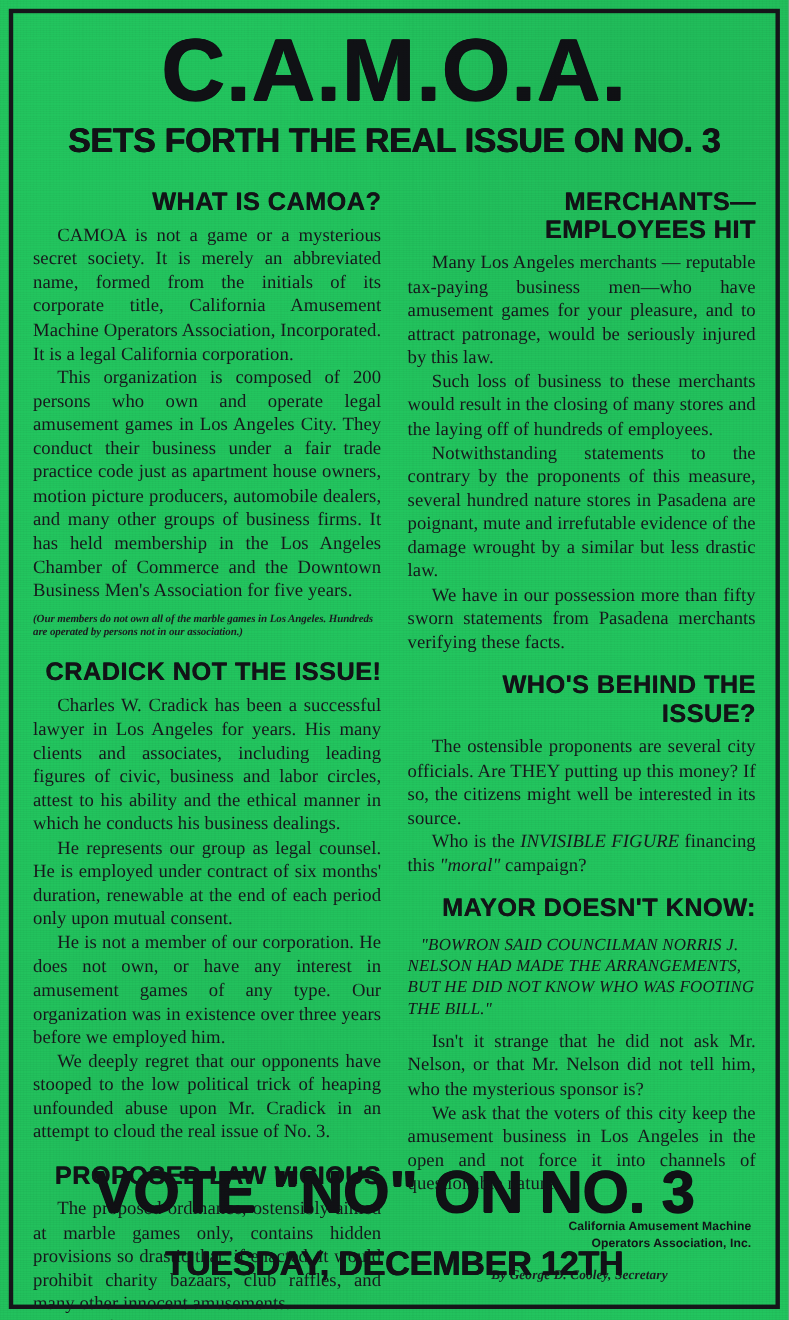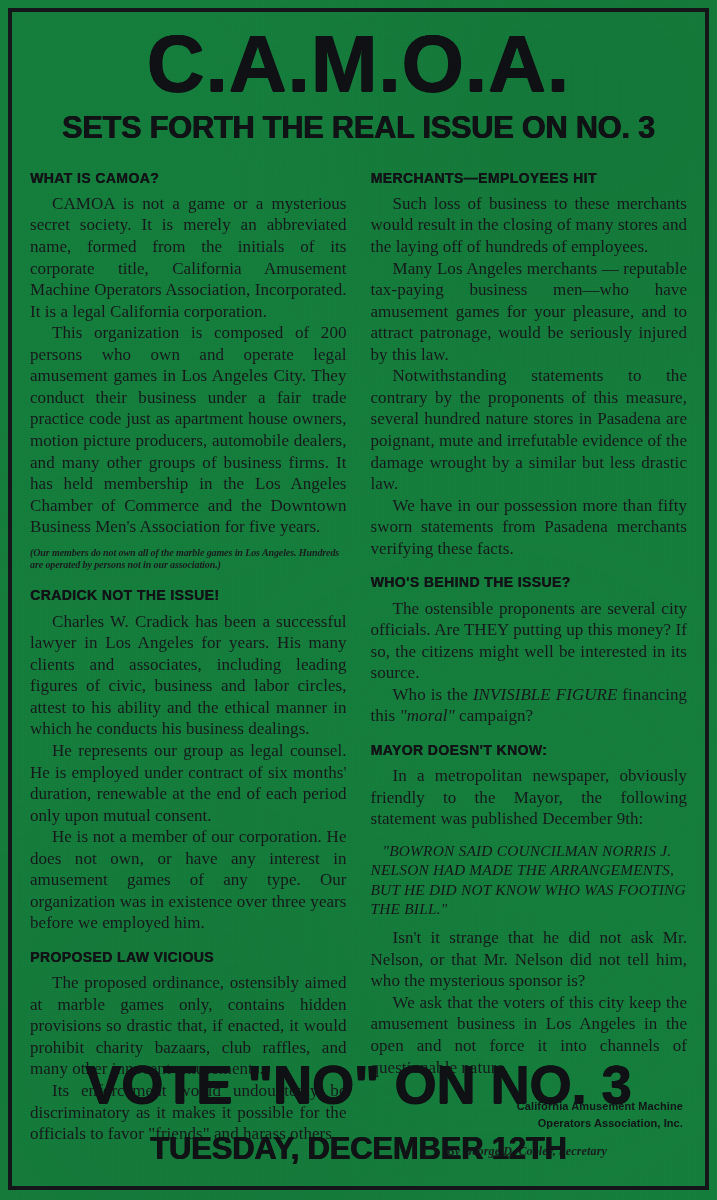--- a/index.html
+++ b/index.html
@@ -4,21 +4,21 @@
 <style>
   html, body {
     margin: 0;
     padding: 0;
     background: #8e8e8a;
   }
   .page {
     position: relative;
     width: 717px;
     height: 1200px;
-    background: #15803d;
+    background: #22c55e;
     overflow: hidden;
     font-family: "Liberation Serif", serif;
   }
   
   .page::before {
     content: "";
     position: absolute;
     inset: 0;
     pointer-events: none;
     z-index: 5;
@@ -82,23 +82,23 @@
     margin-top: 26px;
   }
   .col {
     width: 50%;
     box-sizing: border-box;
   }
 
   h2.sect {
     font-family: "Liberation Sans", sans-serif;
     font-weight: bold;
-    font-size: 14px;
+    font-size: 23px;
     letter-spacing: 0.4px;
-    text-align: left;
+    text-align: right;
     color: #121317;
     margin: 16px 0 7px 0;
     line-height: 1.1;
     text-shadow: 0.4px 0 0 #121317;
   }
   h2.sect.first { margin-top: 0; }
 
   p.body {
     font-family: "Liberation Serif", serif;
     font-size: 17px;
@@ -209,41 +209,41 @@
 
         <h2 class="sect first">WHAT IS CAMOA?</h2>
         <p class="body">CAMOA is not a game or a mysterious secret society. It is merely an abbreviated name, formed from the initials of its corporate title, California Amusement Machine Operators Association, Incorporated. It is a legal California corporation.</p>
         <p class="body">This organization is composed of 200 persons who own and operate legal amusement games in Los Angeles City. They conduct their business under a fair trade practice code just as apartment house owners, motion picture producers, automobile dealers, and many other groups of business firms. It has held membership in the Los Angeles Chamber of Commerce and the Downtown Business Men's Association for five years.</p>
         <p class="note">(Our members do not own all of the marble games in Los Angeles. Hundreds are operated by persons not in our association.)</p>
 
         <h2 class="sect">CRADICK NOT THE ISSUE!</h2>
         <p class="body">Charles W. Cradick has been a successful lawyer in Los Angeles for years. His many clients and associates, including leading figures of civic, business and labor circles, attest to his ability and the ethical manner in which he conducts his business dealings.</p>
         <p class="body">He represents our group as legal counsel. He is employed under contract of six months' duration, renewable at the end of each period only upon mutual consent.</p>
         <p class="body">He is not a member of our corporation. He does not own, or have any interest in amusement games of any type. Our organization was in existence over three years before we employed him.</p>
+        <p class="body">We deeply regret that our opponents have stooped to the low political trick of heaping unfounded abuse upon Mr. Cradick in an attempt to cloud the real issue of No. 3.</p>
 
         <h2 class="sect">PROPOSED LAW VICIOUS</h2>
         <p class="body">The proposed ordinance, ostensibly aimed at marble games only, contains hidden provisions so drastic that, if enacted, it would prohibit charity bazaars, club raffles, and many other innocent amusements.</p>
         <p class="body">Its enforcement would undoubtedly be discriminatory as it makes it possible for the officials to favor "friends" and harass others.</p>
 
       </div>
 
       <div class="col">
 
         <h2 class="sect first">MERCHANTS—EMPLOYEES HIT</h2>
+        <p class="body">Many Los Angeles merchants — reputable tax-paying business men—who have amusement games for your pleasure, and to attract patronage, would be seriously injured by this law.</p>
         <p class="body">Such loss of business to these merchants would result in the closing of many stores and the laying off of hundreds of employees.</p>
-        <p class="body">Many Los Angeles merchants — reputable tax-paying business men—who have amusement games for your pleasure, and to attract patronage, would be seriously injured by this law.</p>
         <p class="body">Notwithstanding statements to the contrary by the proponents of this measure, several hundred nature stores in Pasadena are poignant, mute and irrefutable evidence of the damage wrought by a similar but less drastic law.</p>
         <p class="body">We have in our possession more than fifty sworn statements from Pasadena merchants verifying these facts.</p>
 
         <h2 class="sect">WHO'S BEHIND THE ISSUE?</h2>
         <p class="body">The ostensible proponents are several city officials. Are THEY putting up this money? If so, the citizens might well be interested in its source.</p>
         <p class="body"><span>Who is the </span><em class="it">INVISIBLE FIGURE</em><span> financing this </span><em class="it">"moral"</em><span> campaign?</span></p>
 
         <h2 class="sect">MAYOR DOESN'T KNOW:</h2>
-        <p class="body">In a metropolitan newspaper, obviously friendly to the Mayor, the following statement was published December 9th:</p>
         <p class="quote">"BOWRON SAID COUNCILMAN NORRIS J. NELSON HAD MADE THE ARRANGEMENTS, BUT HE DID NOT KNOW WHO WAS FOOTING THE BILL."</p>
         <p class="body">Isn't it strange that he did not ask Mr. Nelson, or that Mr. Nelson did not tell him, who the mysterious sponsor is?</p>
         <p class="body">We ask that the voters of this city keep the amusement business in Los Angeles in the open and not force it into channels of questionable nature.</p>
 
         <div class="sig">
           <div>California Amusement Machine</div>
           <div>Operators Association, Inc.</div>
         </div>
         <div class="byline">By George D. Cooley, Secretary</div>
 

